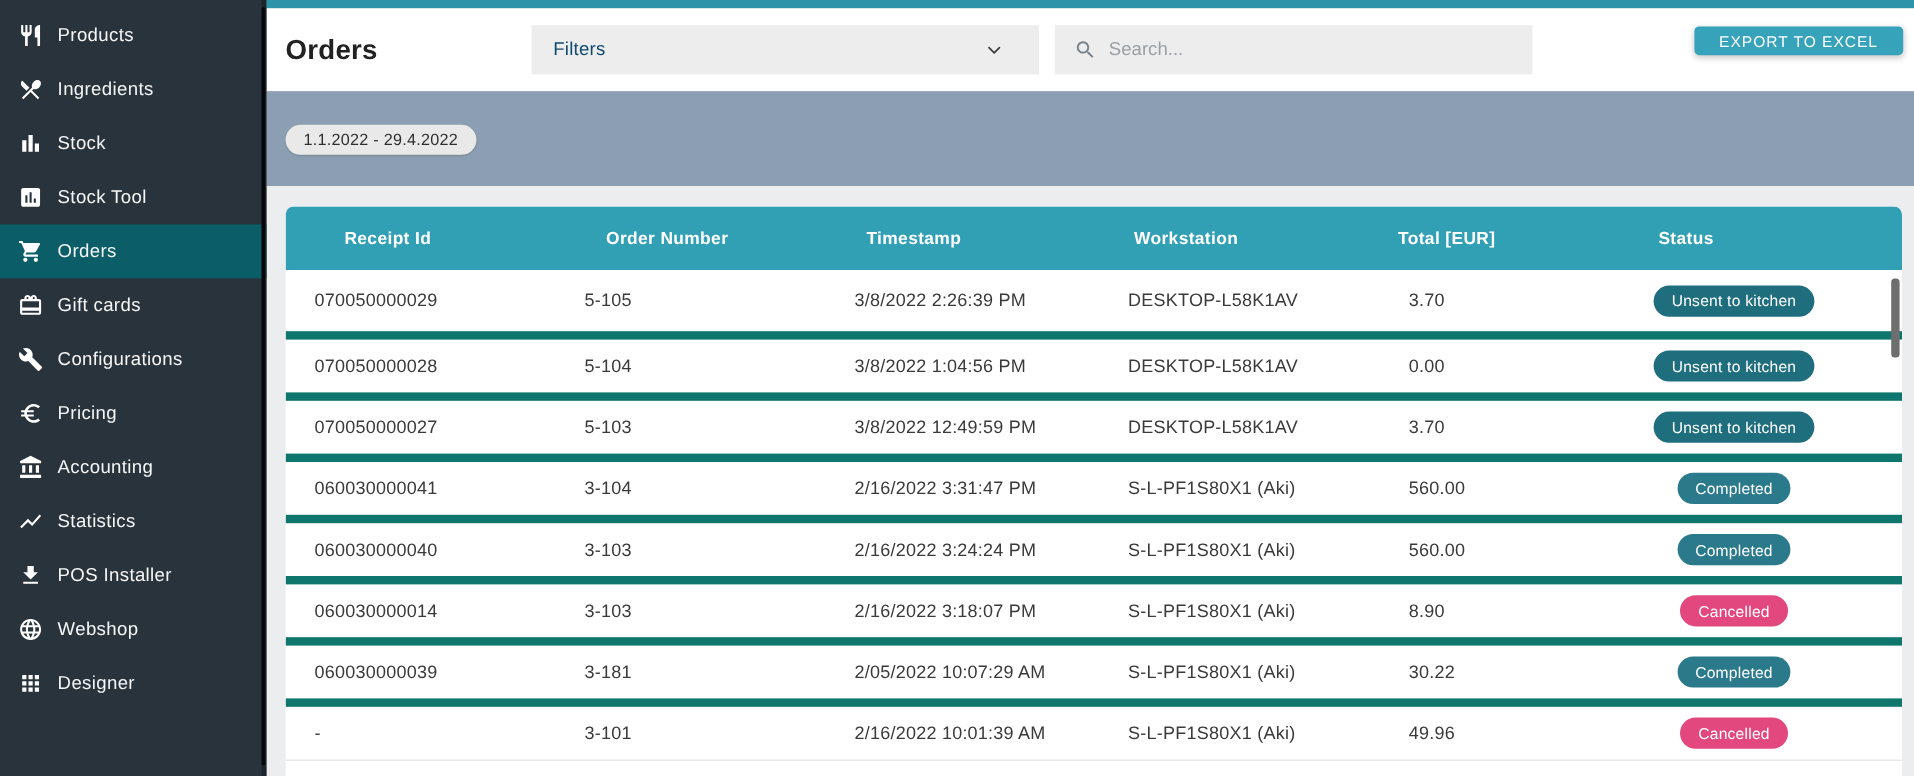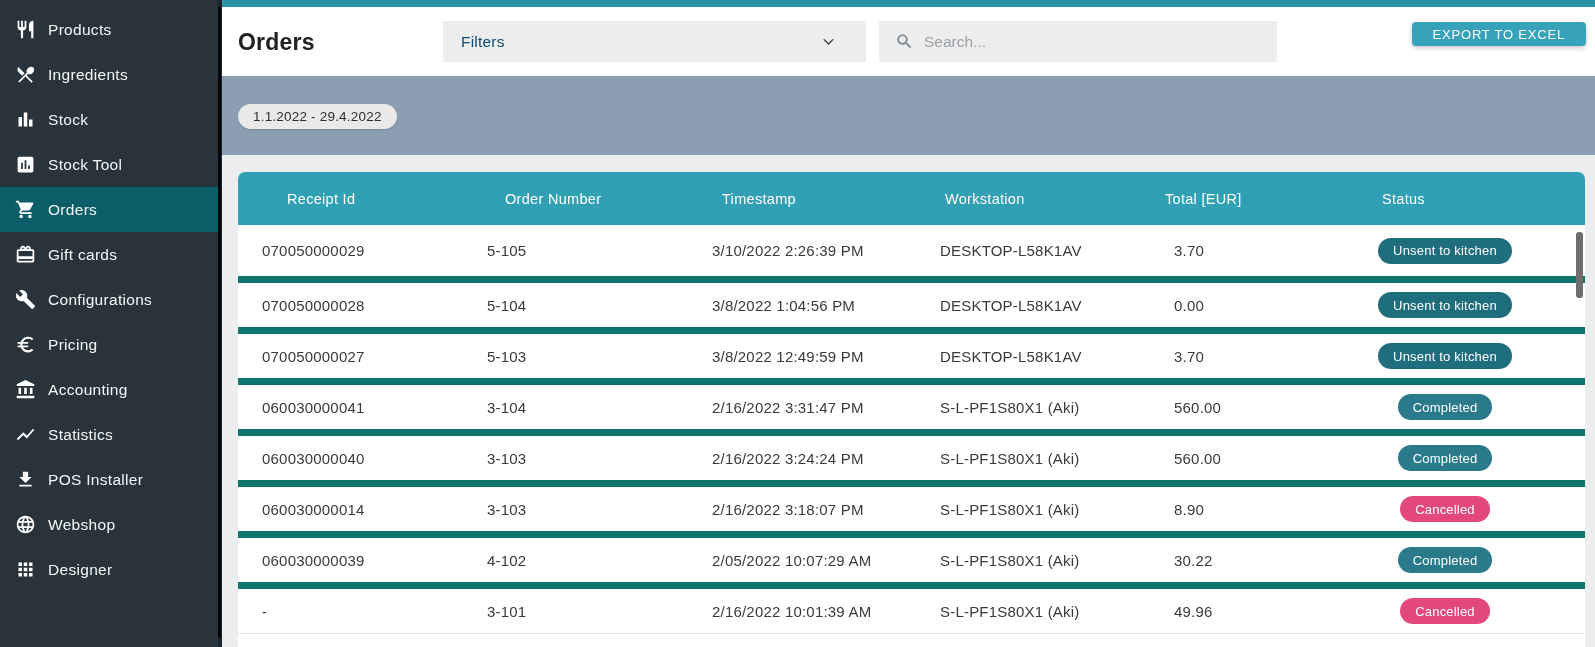--- a/index.html
+++ b/index.html
@@ -73,21 +73,21 @@
     box-shadow:0 1px 2px rgba(0,0,0,.15);
   }
   
   .table-card {
     position:relative; margin:17px 10px 0 16px; height:475px;
     background:#ffffff; border-radius:7px 7px 0 0; overflow:hidden;
   }
   .thead {
     display:grid; grid-template-columns:222px 220px 225px 220px 220px 1fr;
     height:53px; background:#319fb4; align-items:center;
-    color:#ffffff; font-size:14.5px; font-weight:400; letter-spacing:.3px;
+    color:#ffffff; font-size:14.5px; font-weight:700; letter-spacing:.3px;
   }
   .thead .th { padding-left:44px; }
   .thead .th:nth-child(1){ padding-left:49px; }
   .thead .th:nth-child(2){ padding-left:45px; }
   .thead .th:nth-child(3){ padding-left:42px; }
   .thead .th:nth-child(4){ padding-left:40px; }
   .thead .th:nth-child(5){ padding-left:40px; }
   .thead .th:nth-child(6){ padding-left:37px; }
   .trow {
     display:grid; grid-template-columns:222px 220px 225px 220px 220px 1fr;
@@ -274,21 +274,21 @@
         <div class="th">Order Number</div>
         <div class="th">Timestamp</div>
         <div class="th">Workstation</div>
         <div class="th">Total [EUR]</div>
         <div class="th">Status</div>
       </div>
       <div id="table-body">
   <div class="trow">
     <div class="td">070050000029</div>
     <div class="td">5-105</div>
-    <div class="td">3/10/2022 2:26:39 PM</div>
+    <div class="td">3/8/2022 2:26:39 PM</div>
     <div class="td">DESKTOP-L58K1AV</div>
     <div class="td">3.70</div>
     <div class="td td-status">
       <span class="badge" style="background: rgb(31, 110, 126);">Unsent to kitchen</span>
     </div>
   </div>
 
   <div class="trow">
     <div class="td">070050000028</div>
     <div class="td">5-104</div>
@@ -339,21 +339,21 @@
     <div class="td">2/16/2022 3:18:07 PM</div>
     <div class="td">S-L-PF1S80X1 (Aki)</div>
     <div class="td">8.90</div>
     <div class="td td-status">
       <span class="badge" style="background: rgb(226, 71, 125);">Cancelled</span>
     </div>
   </div>
 
   <div class="trow">
     <div class="td">060030000039</div>
-    <div class="td">4-102</div>
+    <div class="td">3-181</div>
     <div class="td">2/05/2022 10:07:29 AM</div>
     <div class="td">S-L-PF1S80X1 (Aki)</div>
     <div class="td">30.22</div>
     <div class="td td-status">
       <span class="badge" style="background: rgb(42, 122, 140);">Completed</span>
     </div>
   </div>
 
   <div class="trow">
     <div class="td">-</div>

